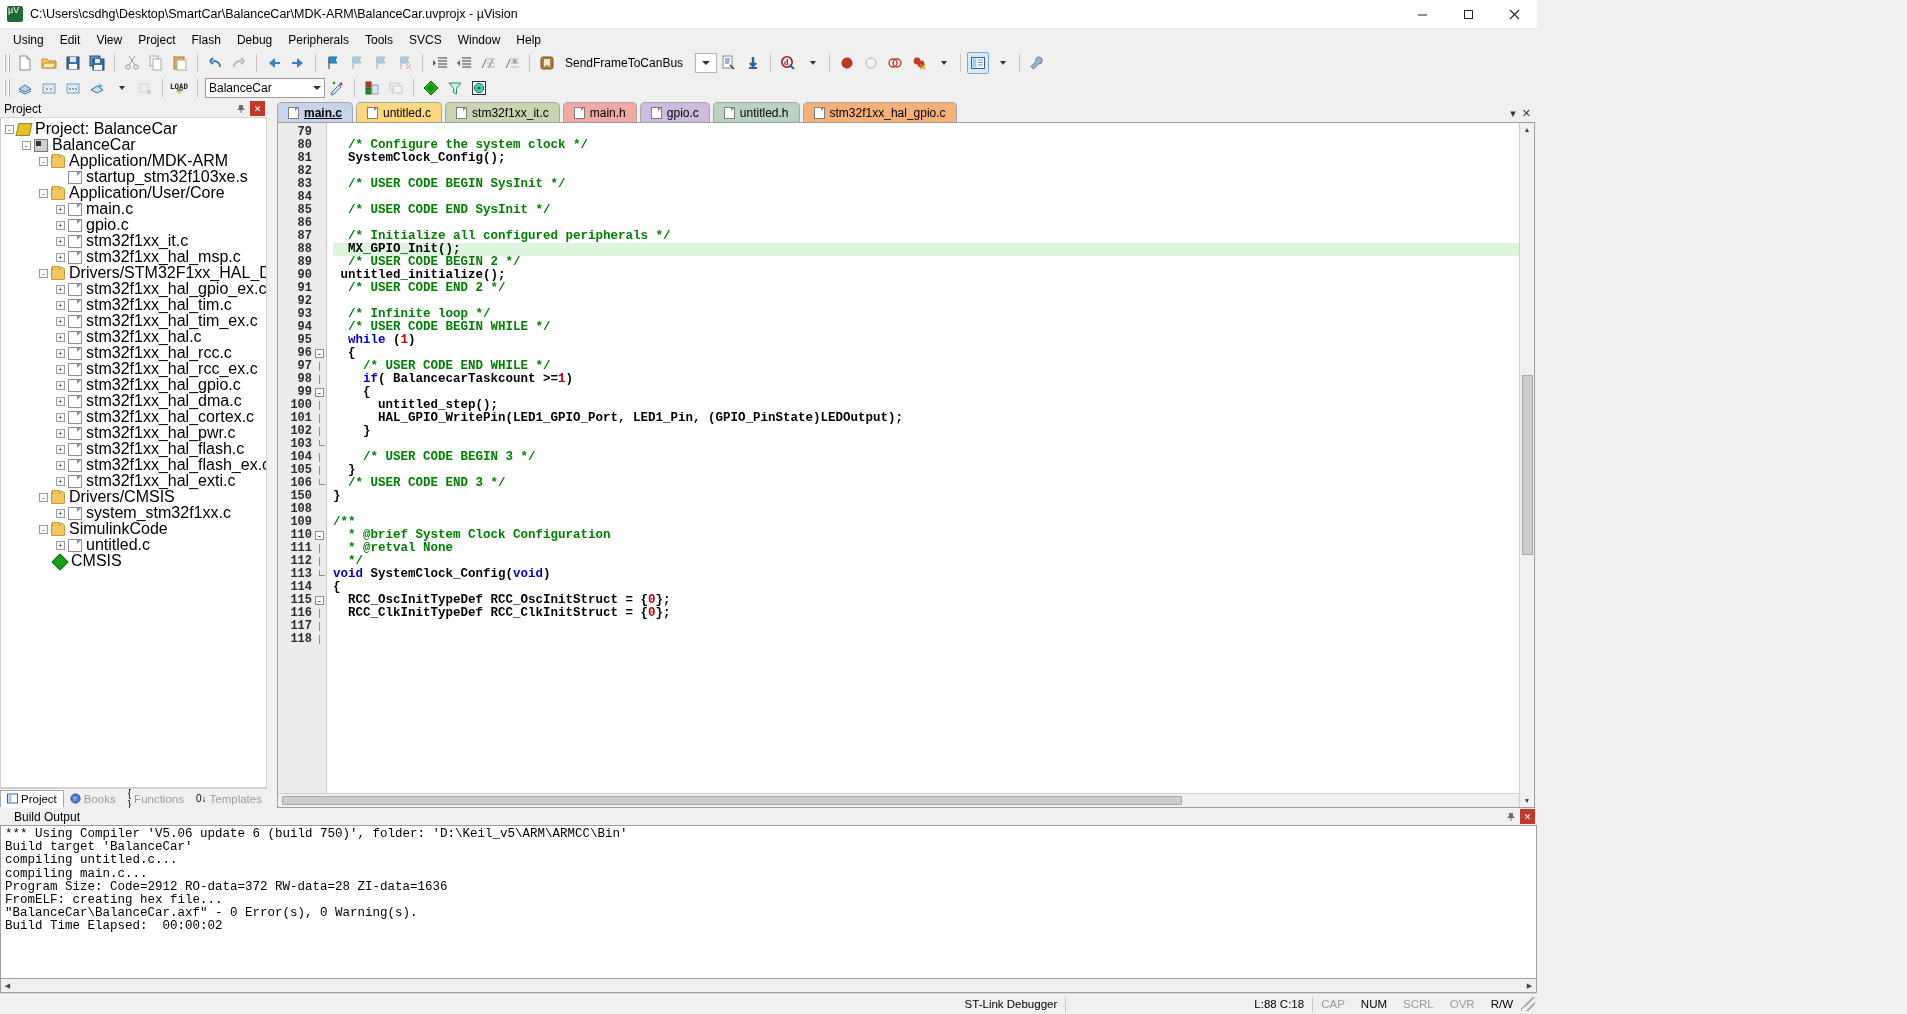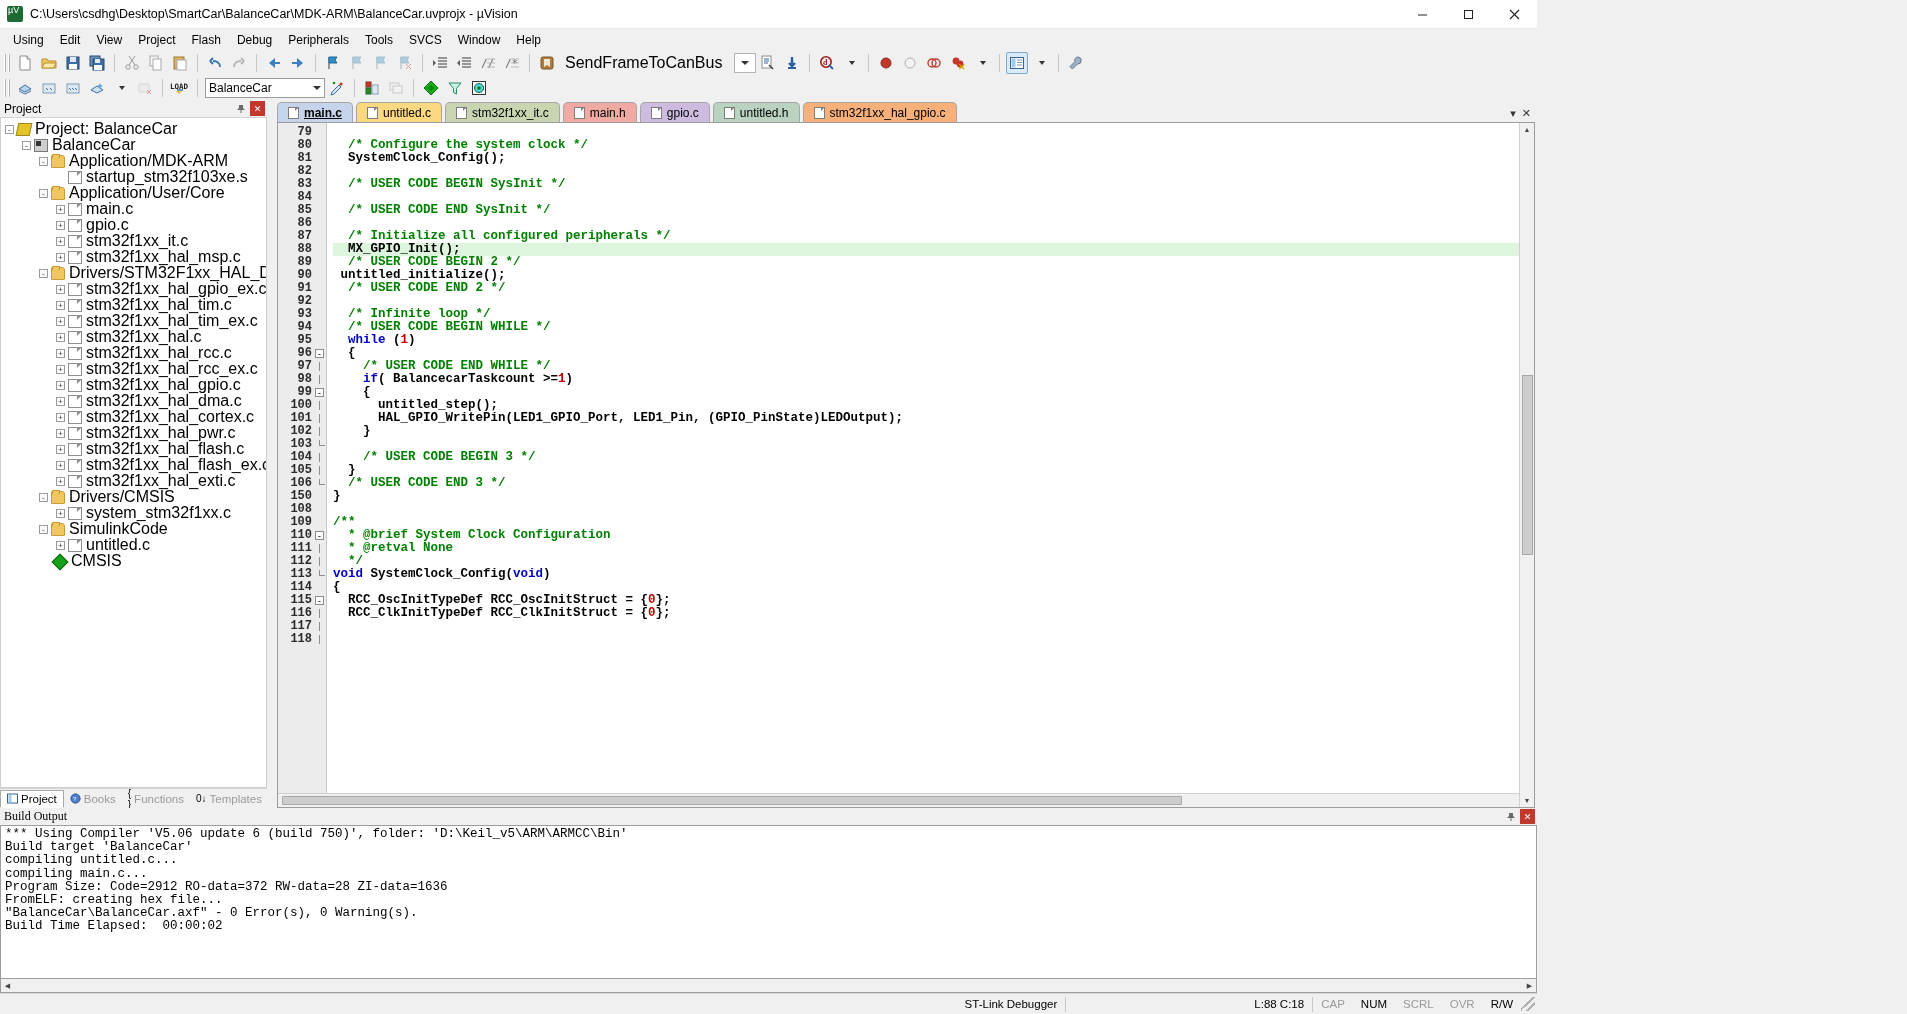--- a/index.html
+++ b/index.html
@@ -52,21 +52,21 @@
   }
   .toolbar.row2 { height: 24px; flex: 0 0 24px; }
   .tb-grip { width: 6px; height: 18px; margin-right: 3px;
     background: linear-gradient(to right,#fff 0 1px,#b6b6b6 1px 2px,transparent 2px 4px,#fff 4px 5px,#b6b6b6 5px 6px); }
   .tb-btn {
     width: 22px; height: 22px; display: flex; align-items: center; justify-content: center;
     margin: 0 1px; border: 1px solid transparent; border-radius: 2px;
   }
   .tb-btn.active { background: #d9eaf8; border: 1px solid #7aa9cf; }
   .tb-sep { width: 1px; height: 18px; background: #c6c6c6; margin: 0 5px; }
-  .tb-text { font-size: 16px; padding: 0 6px; white-space: nowrap; }
+  .tb-text { font-size: 12px; padding: 0 6px; white-space: nowrap; }
   .tb-combo {
     width: 22px; height: 20px; border: 1px solid #b4b4b4; background: #fff;
     display: flex; align-items: center; justify-content: center; margin-left: 6px;
   }
   .tb-target {
     width: 120px; height: 20px; border: 1px solid #9c9c9c; background: #fff;
     display: flex; align-items: center; padding: 0 3px; font-size: 12px; margin-left: 2px;
   }
   .tb-target .lbl { flex: 1; }
   .arrow-dn { width: 0; height: 0; border-left: 4px solid transparent; border-right: 4px solid transparent; border-top: 4px solid #333; }
@@ -165,22 +165,22 @@
   .vscroll {
     width: 15px; background: #f0f0f0; border-left: 1px solid #d0d0d0; display: flex;
     flex-direction: column; align-items: center; justify-content: space-between;
   }
   .sbtn { width: 13px; height: 13px; font-size: 7px; display:flex; align-items:center; justify-content:center; color:#444;}
   .vthumb { width: 11px; height: 180px; background: #cdcdcd; border: 1px solid #a8a8a8; }
 
   
   .buildpane { height: 185px; flex: 0 0 185px; display: flex; flex-direction: column; background: #f0f0f0; }
   .build-head {
-    height: 17px; display: flex; align-items: center; padding-left: 4px;
-    font-size: 12px; background: #f0f0f0; font-family: Liberation Serif, serif;
+    height: 17px; display: flex; align-items: center; padding-left: 14px;
+    font-size: 12px; background: #f0f0f0;
   }
   .build-head .ttl { flex: 1; }
   .build-body {
     flex: 1; background: #fff; border: 1px solid #9d9d9d;
     font-family: "Liberation Mono", monospace; font-size: 12.5px;
     padding: 2px 4px; overflow: hidden; position: relative;
   }
   .bline { height: 13.2px; line-height: 13.2px; white-space: pre; }
   .build-hscroll { height: 14px; background: #f0f0f0; display: flex; align-items: center; border: 1px solid #9d9d9d; border-top: none; }
 

